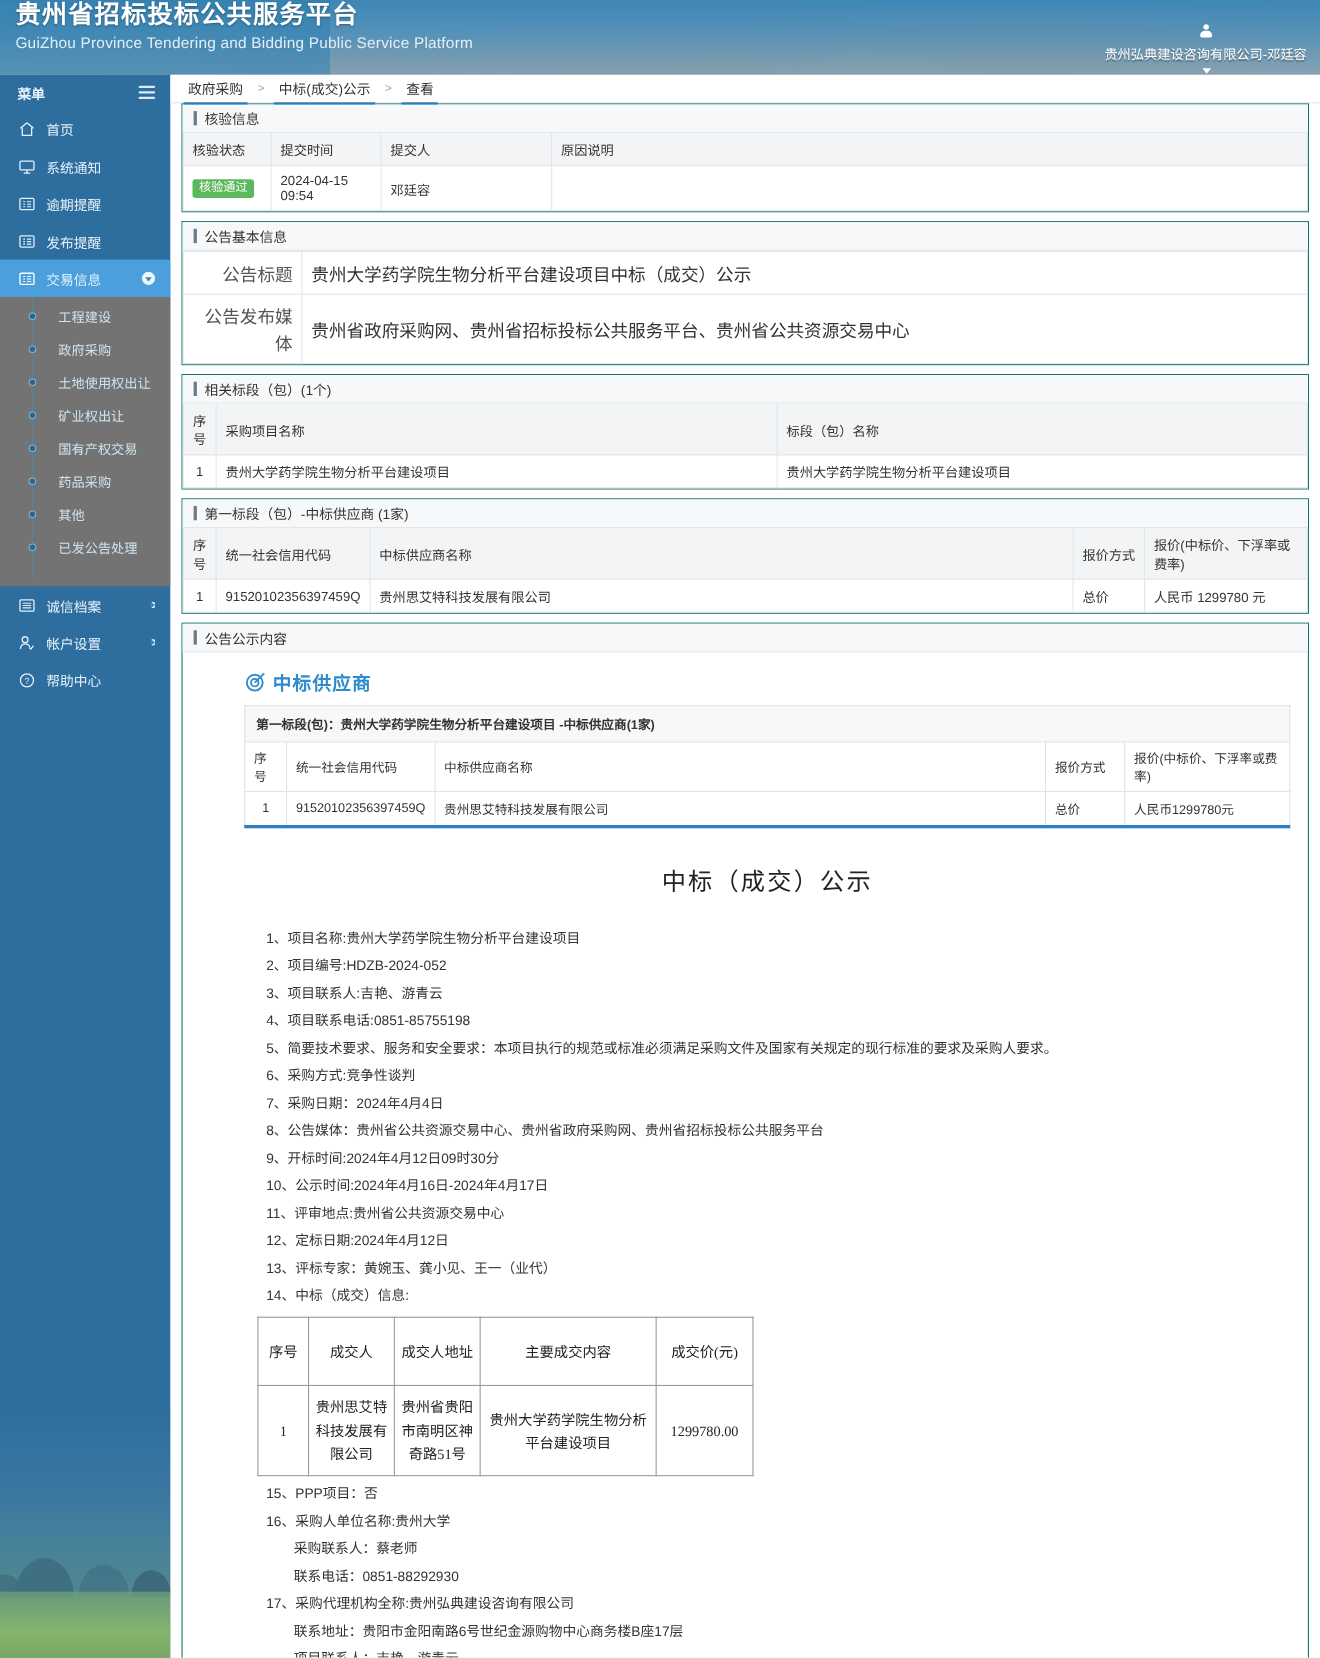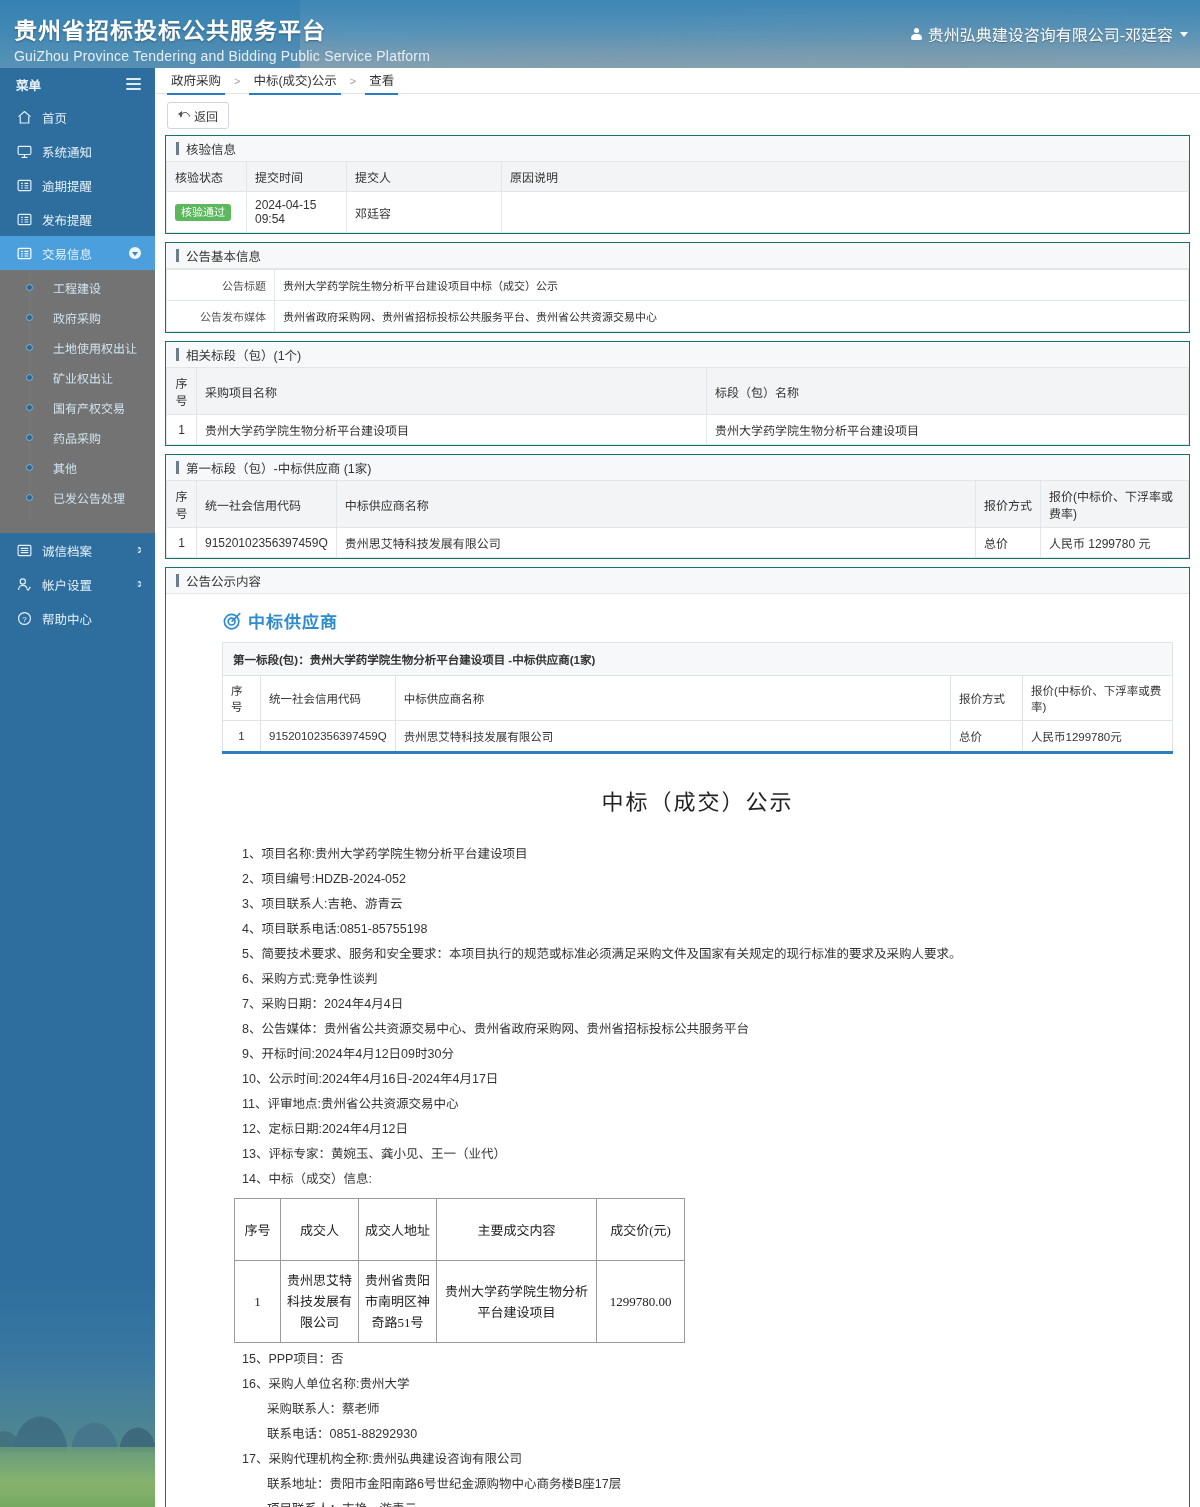--- a/index.html
+++ b/index.html
@@ -23,35 +23,35 @@
       radial-gradient(ellipse 400px 70px at 45% 100%, rgba(110,135,150,0.5), rgba(110,135,150,0) 70%),
       radial-gradient(ellipse 320px 60px at 20% 100%, rgba(105,130,145,0.45), rgba(105,130,145,0) 70%),
       linear-gradient(180deg, #3f88b5 0%, #4e90bb 40%, #7ba3bc 100%);
     overflow: hidden;
   }
   .header .hdr-left {
     position: absolute; left: 0; top: 0; width: 300px; height: 68px;
     background: linear-gradient(180deg, #2f7fb0 0%, #3c86b4 100%);
     opacity: 0.62;
   }
-  .hdr-title-wrap { position: absolute; left: 14px; top: 17px; z-index: 3; }
+  .hdr-title-wrap { position: absolute; left: 14px; top: 0; z-index: 3; }
   .hdr-title {
     color: #ffffff; font-size: 23px; font-weight: bold; letter-spacing: 1px;
     text-shadow: 0 1px 2px rgba(0,0,0,0.35);
     font-family: "DejaVu Sans", "Liberation Sans", sans-serif;
     line-height: 28px;
   }
   .hdr-sub {
     color: #e3eef6; font-size: 14px; letter-spacing: 0.2px; margin-top: 3px;
     font-family: "Liberation Sans", sans-serif;
   }
   .hdr-user {
     position: absolute; right: 12px; top: 22px; z-index: 3;
-    color: #ffffff; font-size: 16px; display: flex; align-items: center; gap: 5px;
-    cursor: pointer; text-shadow: 0 1px 1px rgba(0,0,0,0.3);
+    color: #ffffff; font-size: 12px; display: flex; align-items: center; gap: 5px;
+    cursor: pointer; text-shadow: 0 1px 1px rgba(0,0,0,0.3); flex-direction: column;
   }
   .hdr-user .uicon { display: inline-block; width: 12px; height: 13px; position: relative; }
   .hdr-user .uicon::before {
     content:""; position:absolute; left:3.5px; top:0; width:5px; height:5px;
     border-radius:50%; background:#fff;
   }
   .hdr-user .uicon::after {
     content:""; position:absolute; left:0.5px; top:6px; width:11px; height:6px;
     border-radius: 5px 5px 2px 2px; background:#fff;
   }
@@ -174,21 +174,21 @@
     border: 1px solid #e2e6e9; padding: 6px 8px; color: #333; height: 28px;
   }
   table.grid td.center, table.grid th.center { text-align: center; }
 
   .badge-ok {
     display: inline-block; background: #5cb85c; color: #fff; font-size: 11px;
     padding: 2px 6px; border-radius: 3px; line-height: 13px;
   }
 
   
-  table.kv { width: 100%; border-collapse: collapse; font-size: 11px; }
+  table.kv { width: 100%; border-collapse: collapse; font-size: 16px; }
   table.kv td { border: 1px solid #e2e6e9; padding: 7px 8px; color: #333; }
   table.kv td.k { width: 108px; text-align: right; color: #555; background: #fff; border-right: 1px solid #e2e6e9;}
 
   
   .ann { padding: 14px 16px 30px 56px; }
   .ann-logo { display: flex; align-items: center; gap: 6px; margin-bottom: 9px; }
   .ann-logo .txt { color: #2e8ccd; font-size: 17px; font-weight: bold; letter-spacing: 1px; }
   .target-icon { width: 20px; height: 20px; }
 
   .ann-sub {
@@ -373,26 +373,20 @@
   <div class="main">
 
     <div class="crumb-bar">
       <span class="crumb">政府采购</span>
       <span class="crumb sep">&gt;</span>
       <span class="crumb">中标(成交)公示</span>
       <span class="crumb sep">&gt;</span>
       <span class="crumb">查看</span>
     </div>
 
-    <div class="toolbar">
-      <span class="btn-back">
-        <span class="icon-back"></span>
-        <span>返回</span>
-      </span>
-    </div>
 
     <div class="panel">
       <div class="panel-title">
         <span class="bar"></span>
         <span>核验信息</span>
       </div>
       <table class="grid">
         <thead>
           <tr>
             <th style="width:80px">核验状态</th>

